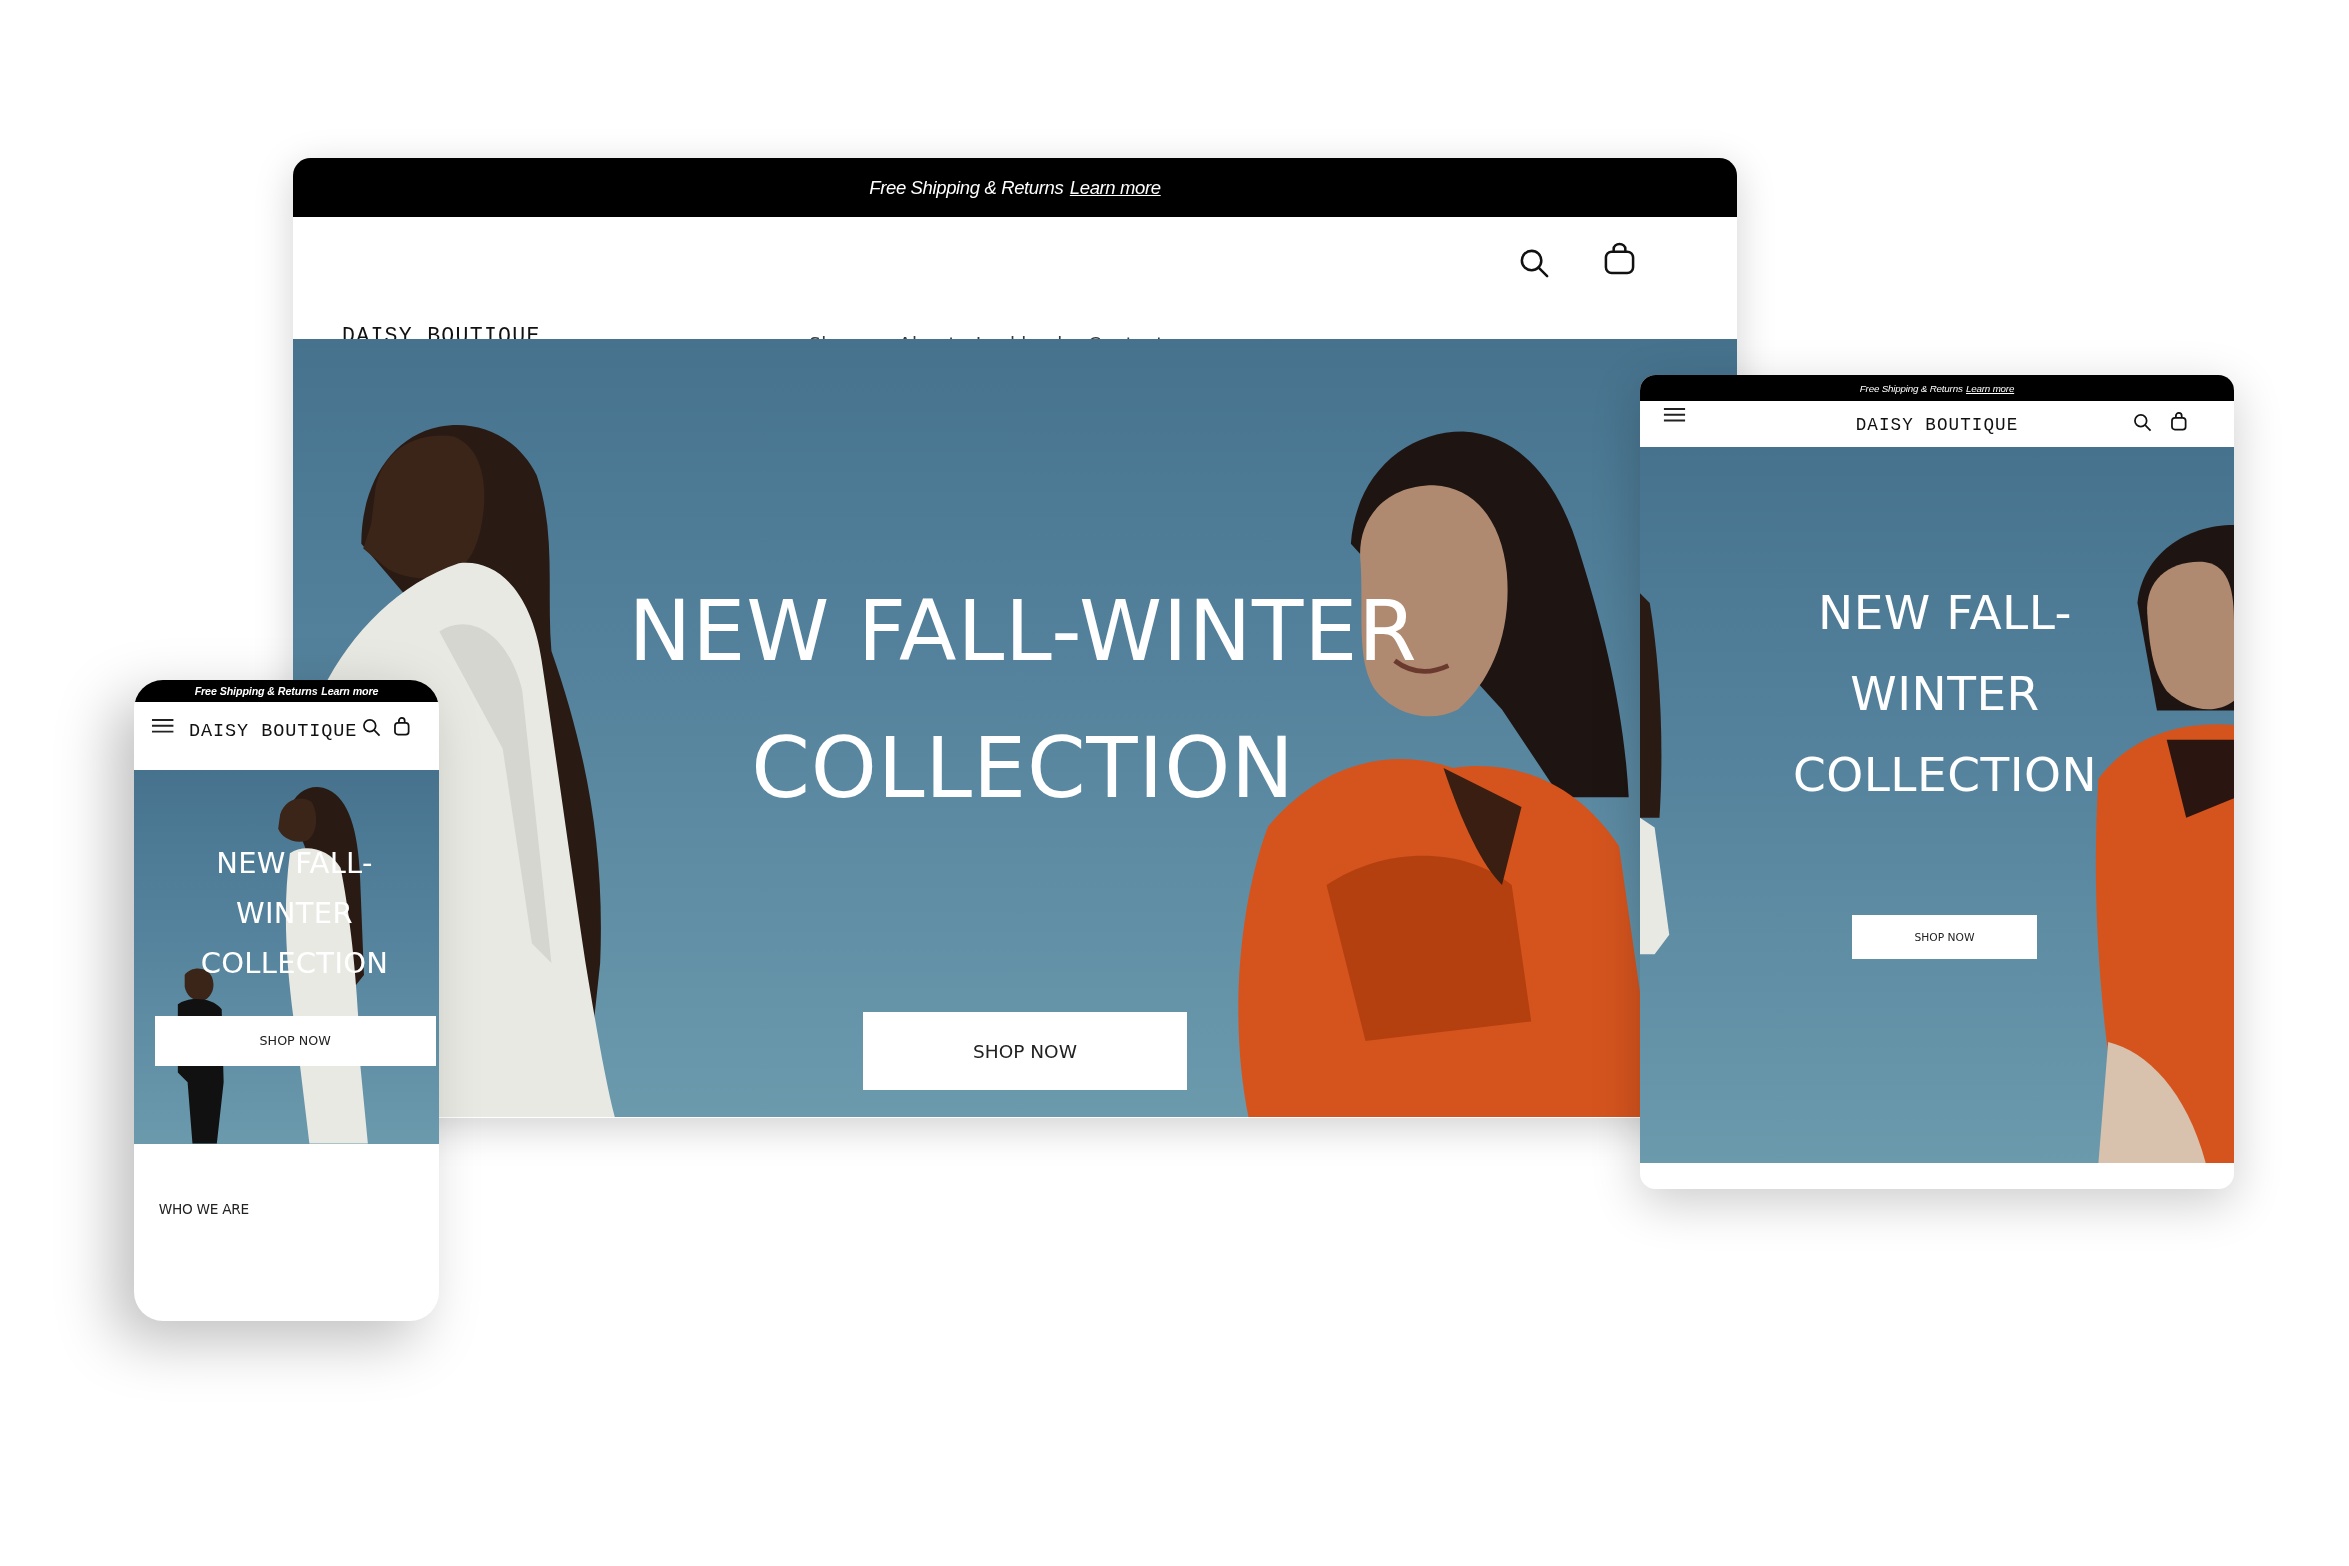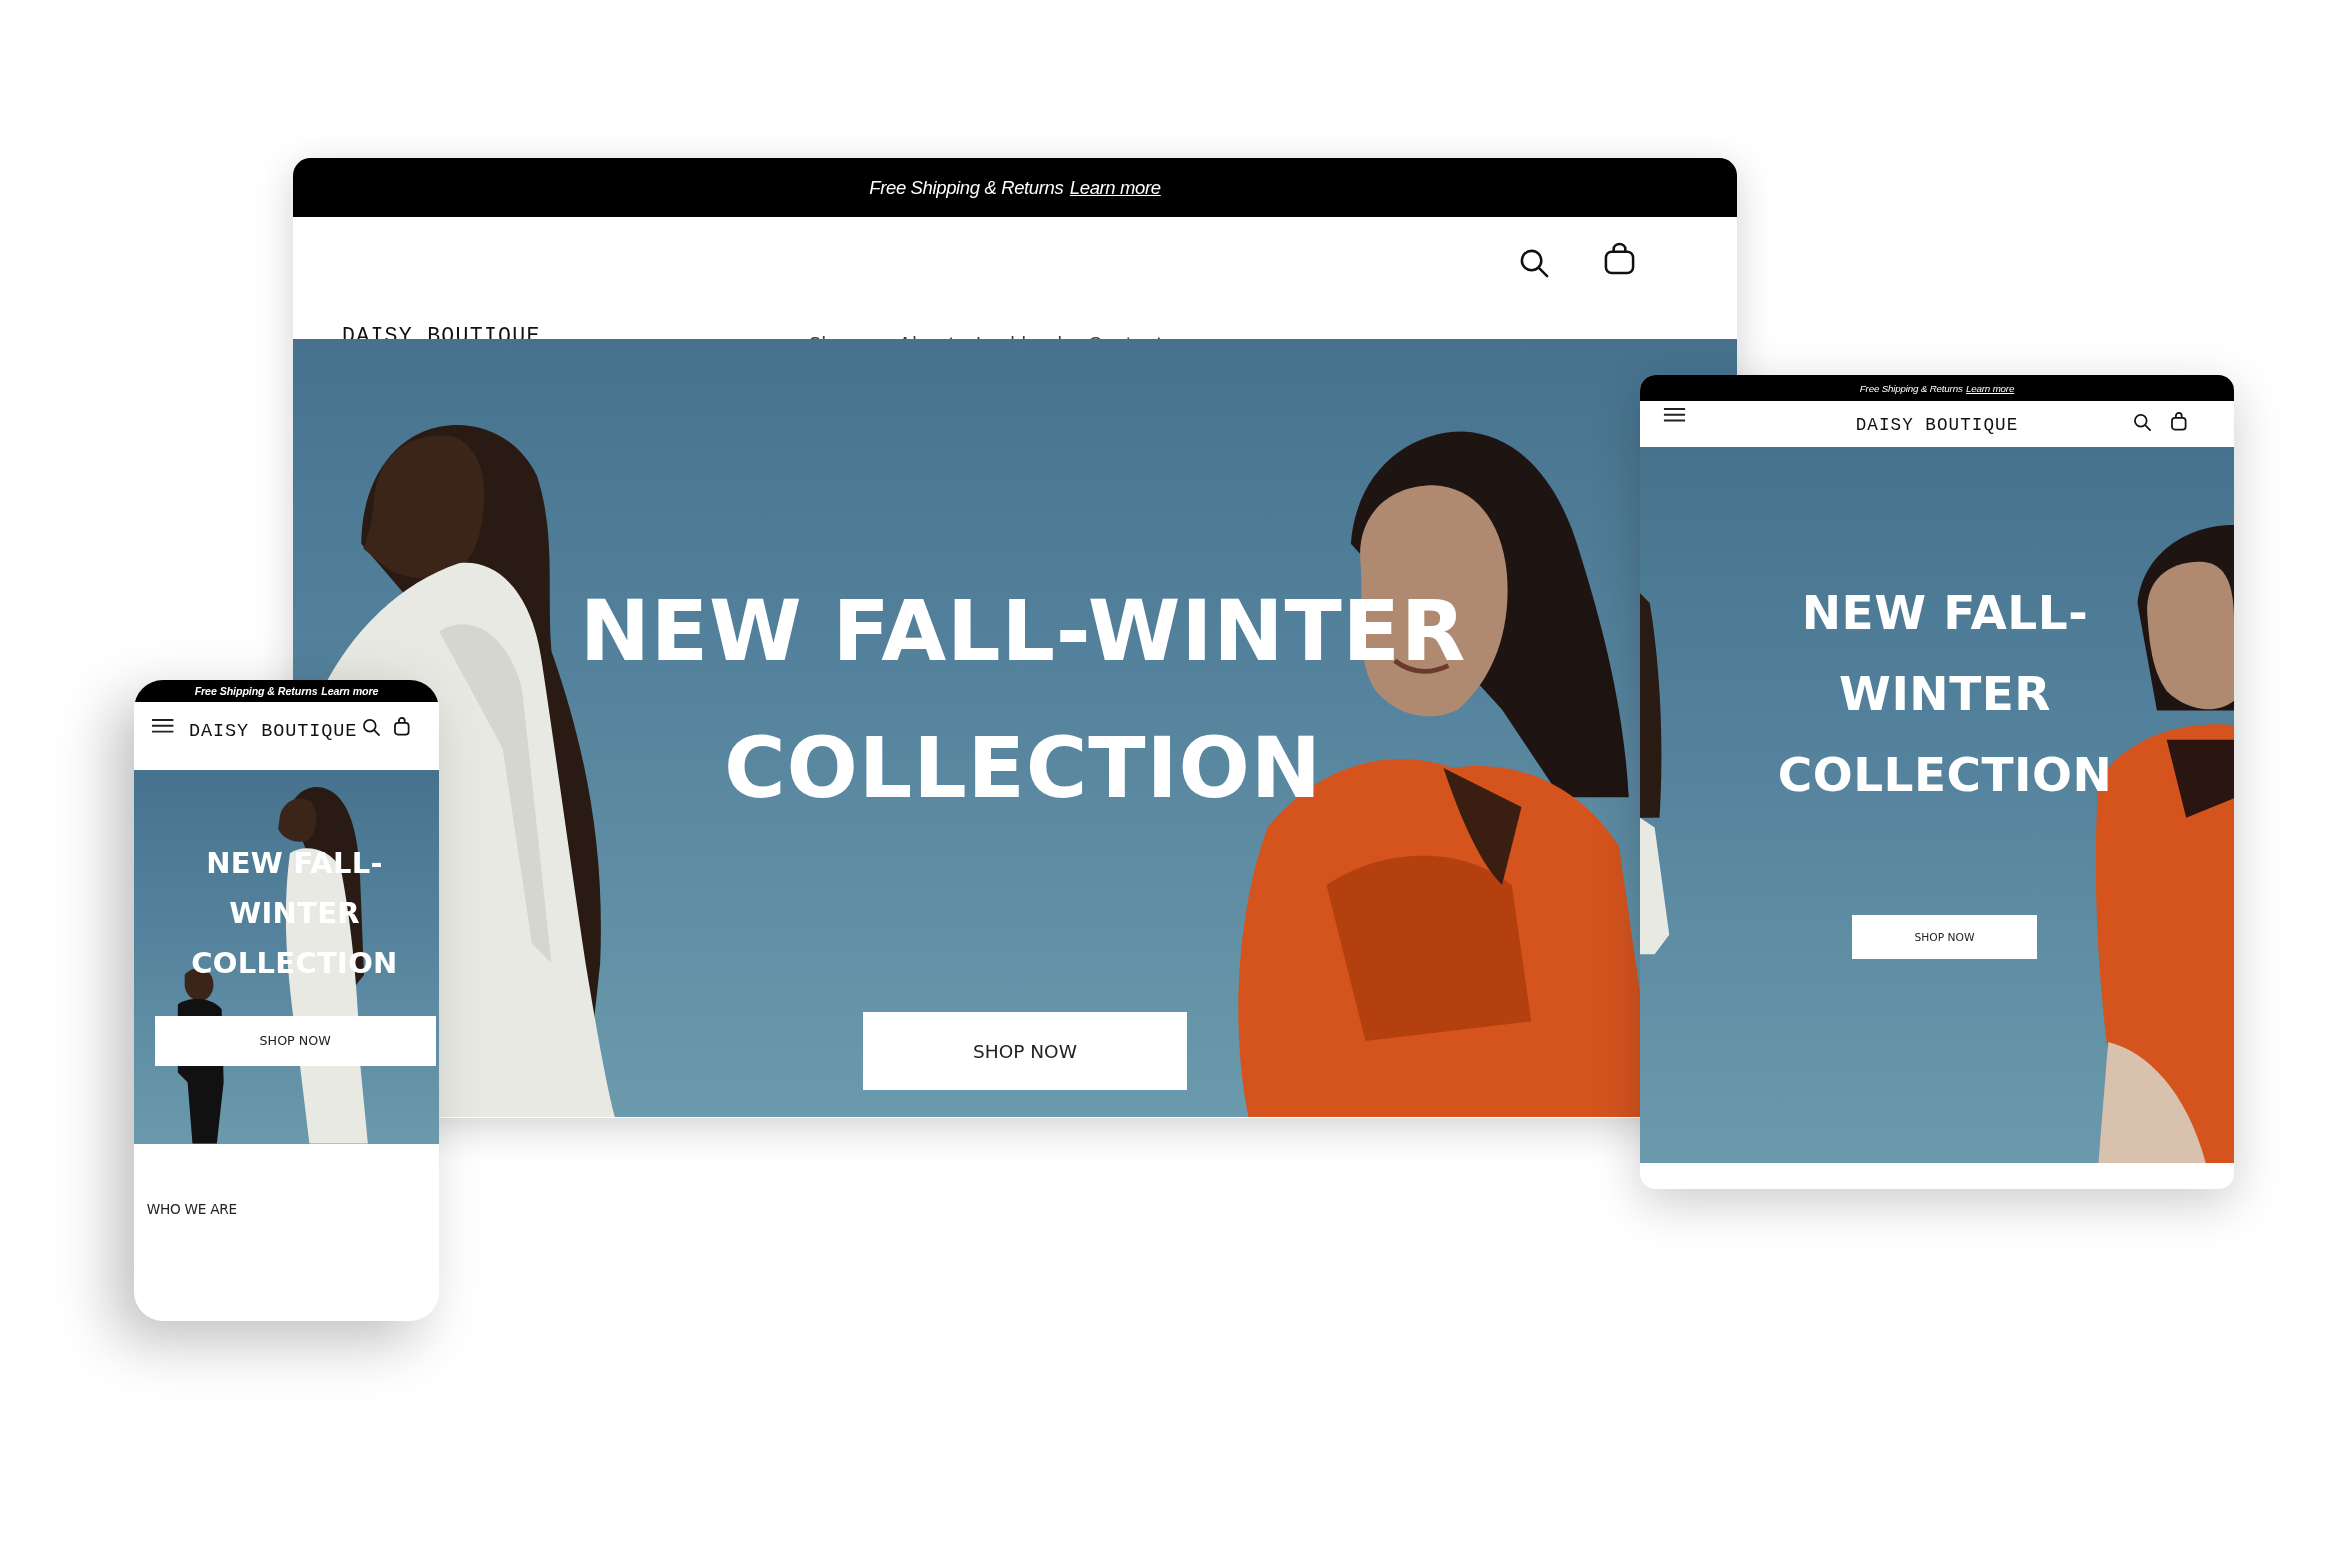--- a/index.html
+++ b/index.html
@@ -6,21 +6,21 @@
   html, body { width: 2349px; height: 1566px; background: #ffffff; overflow: hidden; }
   body { position: relative; font-family: "Liberation Sans", sans-serif; color: #111; }
 
   .device { position: absolute; background: #fff; overflow: hidden; }
   .promo { background: #000; color: #fff; display: flex; align-items: center; justify-content: center; white-space: nowrap; font-style: italic; }
   .promo .link { text-decoration: underline; margin-left: 0.35em; }
   .hdr { background: #fff; position: relative; }
   .hero { position: relative; overflow: hidden;
           background: linear-gradient(180deg, #46728d 0%, #55839d 45%, #6b9aad 100%); }
   .hero-title { position: absolute; left: 16px; right: 0; text-align: center; color: #fff;
-                font-family: "DejaVu Sans", sans-serif; font-weight: bold; letter-spacing: 0.01em; }
+                font-family: "DejaVu Sans", sans-serif; font-weight: normal; letter-spacing: 0.01em; }
   .hero-title span { display: block; }
   .btn { position: absolute; background: #fff; color: #222; display: flex; align-items: center;
          justify-content: center; font-family: "DejaVu Sans", sans-serif; cursor: pointer; margin-left: 8px; }
   .logo { position: absolute; font-family: Liberation Mono, monospace; letter-spacing: 0.06em; color: #111; white-space: nowrap; }
   .icon { position: absolute; display: block; }
   .shape { position: absolute; }
 
   
   #desktop { left: 293px; top: 158px; width: 1444px; height: 960px; border-radius: 17.6px 17.6px 0 0;
              box-shadow: 0 9.8px 39px rgba(0,0,0,0.18); }
@@ -42,21 +42,21 @@
   #tablet .logo { left: 0; right: 0; text-align: center; top: 13.7px; font-size: 17.6px; }
 
   
   #phone { left: 134px; top: 680px; width: 305px; height: 641px; border-radius: 29px;
            box-shadow: -19.5px 19.5px 59px rgba(0,0,0,0.25); }
   #phone .promo { height: 21.5px; font-size: 10.7px; font-weight: bold; letter-spacing: -0.01em; }
   #phone .promo .link { text-decoration: none; }
   #phone .hdr { height: 68px; }
   #phone .hero { height: 374px; }
   #phone .logo { left: 55px; top: 19.5px; font-size: 18.5px; letter-spacing: 0.05em; }
-  #phone .about { padding: 0 0 0 12.7px; }
+  #phone .about { padding: 0 0 0 12.7px; margin-left: 12px; }
   #phone .eyebrow { margin-top: 57px; font-family: "DejaVu Sans", sans-serif; font-size: 13.7px; color: #222; letter-spacing: -0.02em; }
   #phone .headline { margin-top: 13.7px; font-family: "DejaVu Sans", sans-serif; font-size: 24.4px; line-height: 39px; color: #111; letter-spacing: -0.02em; }
 </style>
 </head>
 <body>
 
 <div id="desktop" class="device">
   <div class="promo">
     <span>Free Shipping &amp; Returns</span>
     <a class="link">Learn more</a>

